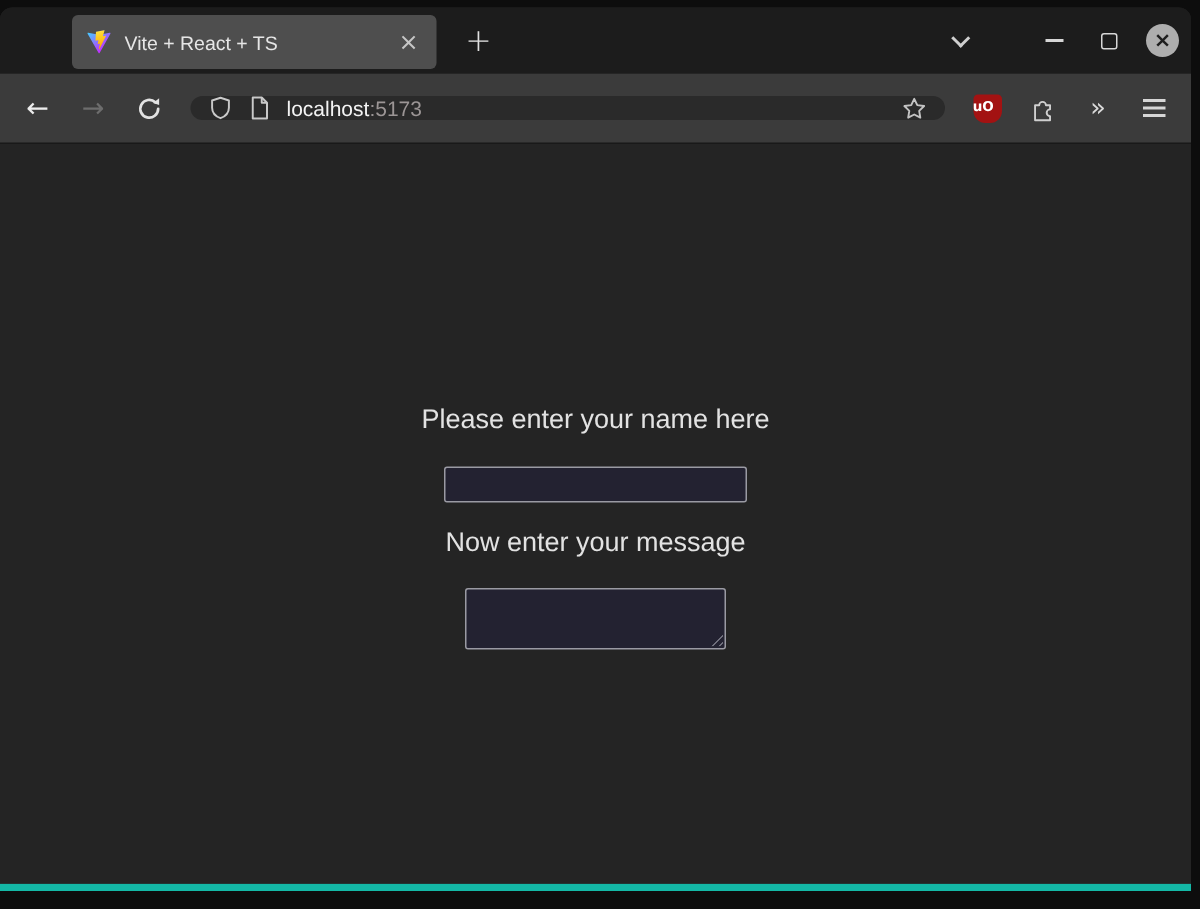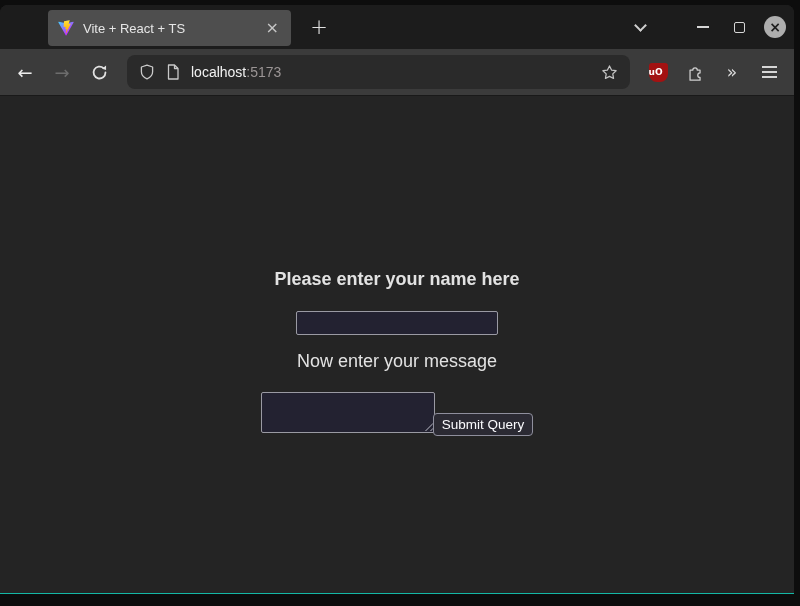--- a/index.html
+++ b/index.html
@@ -5,21 +5,21 @@
   * { box-sizing: border-box; margin: 0; padding: 0; }
   html,body { width:800px; height:606px; }
   body {
     background:#0d0d0d;
     font-family:"Liberation Sans", sans-serif;
     overflow:hidden; position:relative;
   }
   .window{
     position:absolute; left:0; top:5px; width:794px; height:589px;
     background:#242424; border-radius:8px 8px 0 0; overflow:hidden;
-    border-bottom:1px solid #14b8a6;
+    border-bottom:5px solid #14b8a6;
   }
   
   .titlebar{ position:relative; height:44px; background:#1c1c1c; }
   .tab{
     position:absolute; left:48px; top:5px; width:243px; height:36px;
     background:#4e4e4e; border-radius:4px;
     display:flex; align-items:center; padding:0 10px; cursor:default;
   }
   .tab-favicon{ width:16px; height:16px; flex:0 0 16px; }
   .tab-title{
@@ -61,40 +61,40 @@
     height:47px; background:#3b3b3b; border-bottom:1px solid #191919;
     display:flex; align-items:center; padding:0 8px; gap:3px;
   }
   .nav-btn{
     width:34px; height:34px; border-radius:4px; flex:0 0 34px;
     display:flex; align-items:center; justify-content:center;
     color:#ededed; font-size:18px; font-family:"DejaVu Sans", sans-serif;
   }
   .nav-btn.disabled{ color:#6d6d6d; }
   .urlbar{
-    flex:1; height:34px; margin:0 8px; background:#2a2a2a; border-radius:8px;
+    flex:1; height:16px; margin:0 8px; background:#2a2a2a; border-radius:8px;
     display:flex; align-items:center; padding:0 12px; gap:11px;
   }
   .url-text{ font-size:14px; color:#f3f3f3; white-space:nowrap; flex:1; }
   .url-port{ color:#9b9595; }
   .ext-ublock{
     width:19px; height:19px; background:#a31212;
     border-radius:3px 3px 8px 8px;
     color:#fff; font-size:9px; font-weight:bold; line-height:19px; text-align:left;
   }
   .overflow-glyph{ font-size:17px; color:#dadada; letter-spacing:-2px; padding-right:2px; }
   .hamburger{ display:flex; flex-direction:column; gap:3px; }
   .hamburger span{ width:15px; height:2px; background:#d6d6d6; display:block; }
   
   .content{
     height:497px; background:#242424; position:relative;
     text-align:center; color:rgba(255,255,255,0.87);
   }
   .prompt{ font-size:18px; line-height:24px; }
-  .prompt-name{ padding-top:171px;font-weight:bold; }
+  .prompt-name{ padding-top:171px; }
   .prompt-message{ margin-top:14px; }
   .name-input{
     display:block; margin:20px auto 0; width:202px; height:24px;
     background:#232231; border:1px solid #9a9aa3; border-radius:2px;
     color:#fbfbfe; font-size:13px; padding:0 4px; outline:none;
     font-family:"Liberation Sans", sans-serif;
   }
   .msg-row{
     margin-top:19px; display:flex; justify-content:center; align-items:flex-end;
   }
@@ -202,17 +202,16 @@
 
   <div class="content">
     <div class="prompt prompt-name">Please enter your name here</div>
     <input class="name-input" type="text" value="" style="">
     <div class="prompt prompt-message">Now enter your message</div>
     <div class="msg-row">
       <span class="textarea-wrap">
         <textarea class="message-textarea" style=""></textarea>
         <span class="resize-grip"></span>
       </span>
-      <button class="submit-btn">Submit Query</button>
     </div>
   </div>
 
 </div>
 
 </body></html>

